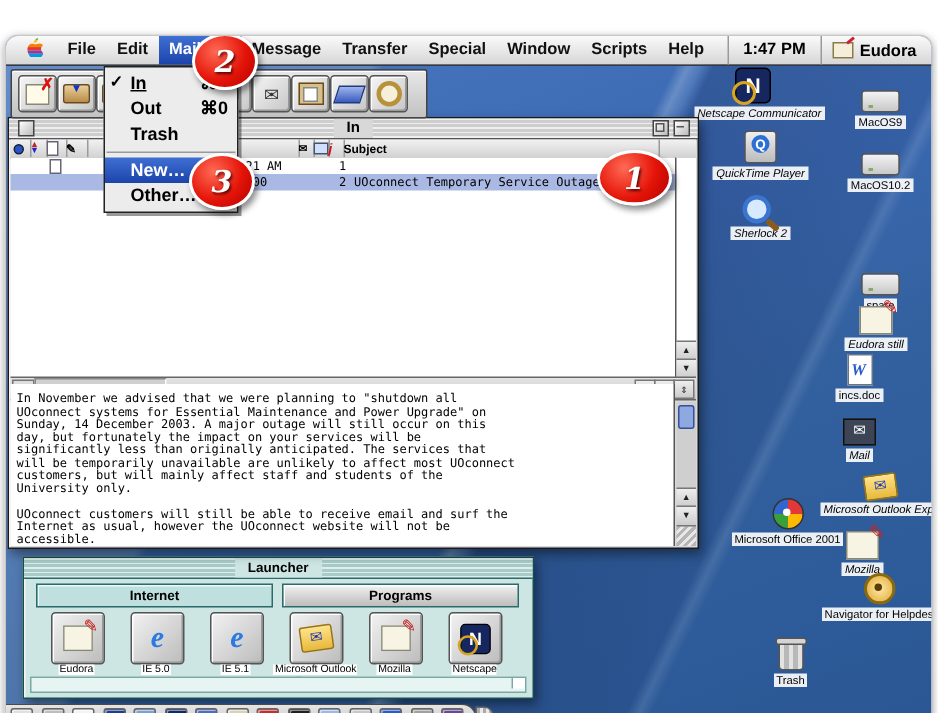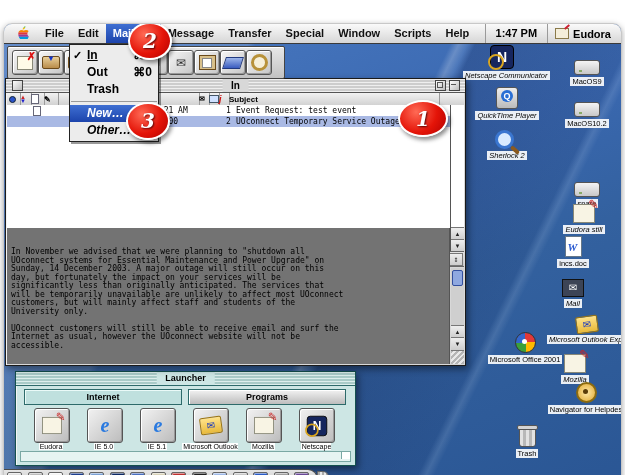--- a/index.html
+++ b/index.html
@@ -37,21 +37,21 @@
   .ic-wedge{width:16px;height:10px;background:linear-gradient(#9db6ea,#3a5cc0);border:1px solid #223a80;transform:skewX(-18deg);}
   .ic-ring{width:11px;height:11px;border:3px solid #b8923a;border-radius:50%;background:#f6f0da;}
   
   .menu{position:absolute;left:65px;top:20px;width:88px;background:#ececec;border:1px solid #222;
     box-shadow:2px 2px 0 rgba(0,0,0,.4);z-index:60;padding:2px 0;}
   .mi{position:relative;height:17px;line-height:17px;font-size:12px;font-weight:bold;color:#000;padding-left:17px;}
   .mi .sc{position:absolute;right:6px;}
   .mi .ck{position:absolute;left:3px;font-size:11px;}
   .mi.u .lbl{text-decoration:underline;}
   .mi.hl{background:linear-gradient(#3f6fd2,#1c44ac);color:#fff;}
-  .mi.it{font-style:italic;}
+  .mi.it{}
   .msep{height:1px;background:#9a9a9a;margin:3px 1px;}
   
   .window{position:absolute;background:#d8d8d8;border:1px solid #1a1a1a;box-shadow:2px 3px 7px rgba(0,0,0,.45), inset 1px 1px 0 #f4f4f4;}
   .titlebar{position:relative;height:13px;border-bottom:1px solid #555;
     background:repeating-linear-gradient(180deg,#efefef 0 1px,#cdcdcd 1px 3px);display:flex;align-items:center;}
   .wt{position:absolute;left:50%;transform:translateX(-50%);top:0;height:13px;line-height:13px;
     font-size:10px;font-weight:bold;background:#d8d8d8;padding:0 9px;color:#000;}
   .wbox{width:9px;height:9px;background:linear-gradient(135deg,#fff,#bbb);border:1px solid #444;}
   .wbox.close{margin-left:6px;}
   .wbox.zoom{position:absolute;right:19px;}
@@ -79,23 +79,23 @@
   .arrbox{position:absolute;left:0;right:0;height:12px;background:linear-gradient(#eee,#ccc);border-top:1px solid #777;
     display:flex;align-items:center;justify-content:center;font-size:6px;color:#222;}
   .statrow{position:absolute;left:1px;right:1px;bottom:98px;height:14px;background:linear-gradient(#e4e4e4,#c8c8c8);
     border-top:1px solid #666;border-bottom:1px solid #666;}
   .disc{position:absolute;left:1px;top:1px;width:13px;height:11px;background:#ddd;border:1px solid #777;
     display:flex;align-items:center;justify-content:center;font-size:6px;color:#13c;}
   .statbox{position:absolute;left:16px;top:0px;width:86px;height:13px;line-height:13px;text-align:center;
     font-size:8px;font-weight:bold;background:#d0d0d0;border:1px solid #888;border-bottom-color:#fff;border-right-color:#fff;}
   .hsbtn{position:absolute;top:1px;width:12px;height:11px;background:linear-gradient(#eee,#ccc);border:1px solid #777;
     display:flex;align-items:center;justify-content:center;font-size:6px;color:#222;}
-  .preview{position:absolute;left:1px;right:15px;bottom:1px;height:96px;background:#737373;border-right:1px solid #555;
+  .preview{position:absolute;left:1px;right:15px;bottom:1px;height:96px;background:#ffffff;border-right:1px solid #555;
     font-family:"DejaVu Sans Mono",monospace;font-size:8px;line-height:8.5px;color:#000;
-    padding:20px 4px;white-space:pre-wrap;overflow:hidden;}
+    padding:6px 4px;white-space:pre-wrap;overflow:hidden;}
   .pscroll{position:absolute;right:1px;width:13px;bottom:1px;height:96px;background:#cfcfcf;}
   .pthumb{position:absolute;left:1px;right:1px;top:2px;height:14px;background:#8fa8e0;border:1px solid #334f9e;border-radius:2px;}
   .grip{position:absolute;left:0;right:0;bottom:0;height:13px;background:repeating-linear-gradient(135deg,#b5b5b5 0 2px,#e8e8e8 2px 4px);border-top:1px solid #777;}
   
   .launcher{left:11px;top:347px;width:339px;height:93px;background:#cde6e4;border:1px solid #14504e;z-index:5;}
   .ltitle{height:13px;background:repeating-linear-gradient(180deg,#ddeeec 0 1px,#a9cbc8 1px 3px);border-bottom:1px solid #2d6a6a;position:relative;}
   .ltitle .wt{background:#cde6e4;font-size:9px;}
   .tab{position:absolute;top:17px;height:14px;line-height:14px;text-align:center;font-size:9px;font-weight:bold;
     border:1px solid #2d6a6a;}
   .tab.active{background:#bfe0de;box-shadow:inset 1px 1px 0 #eafaf8;}
@@ -274,21 +274,20 @@
       <div class="hc" style="left:220px;width:210px">
             <span>Subject</span>
           </div>
       <div class="hc" style="left:430px;width:14px;border-right:none"></div>
     </div>
     <div class="list">
       <div class="lrow" style="top:0">
         <span class="rdoc"></span>
         <span class="lc" style="left:147px">1:21 AM</span>
         <span class="lc" style="left:219px">1</span>
-        <span class="lc" style="left:229px">Event Request: test event</span>
       </div>
       <div class="lrow sel" style="top:11px">
         <span class="lc" style="left:147px">+1000</span>
         <span class="lc" style="left:219px">2</span>
         <span class="lc" style="left:229px">UOconnect Temporary Service Outage</span>
       </div>
     </div>
     <div class="vscroll">
       <div class="arrbox" style="bottom:12px">▲</div>
       <div class="arrbox" style="bottom:0">▼</div>

